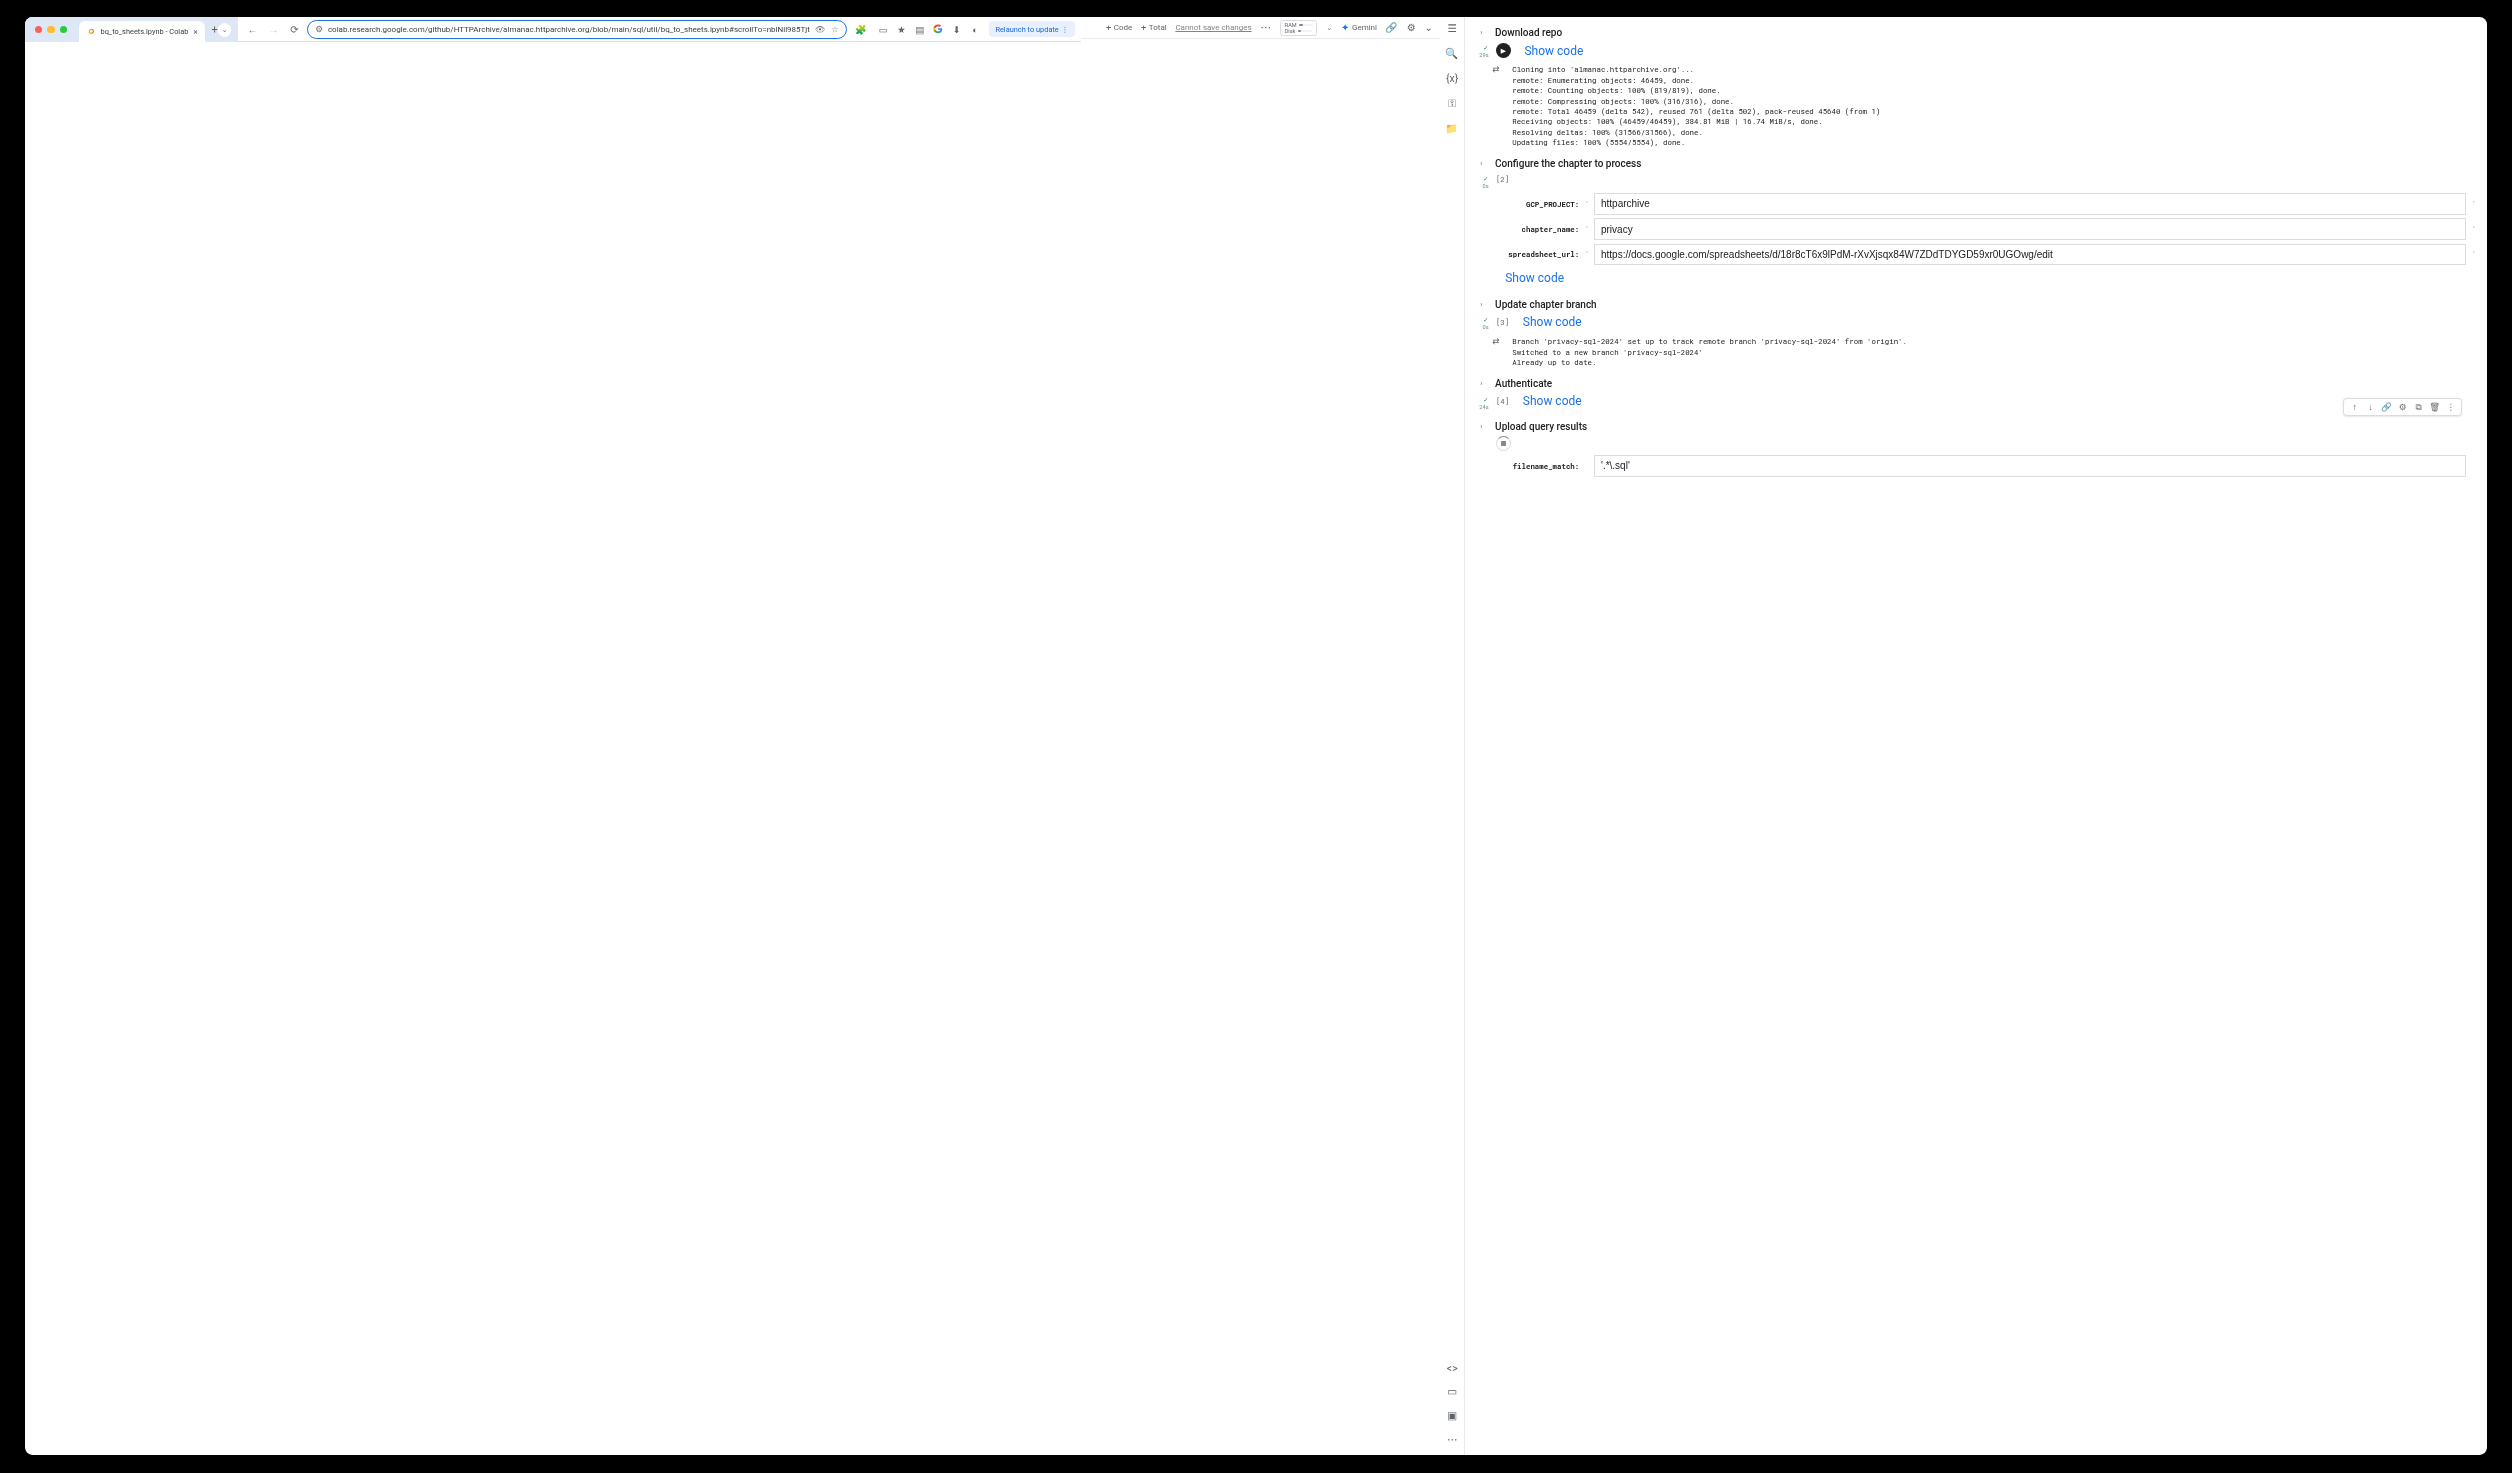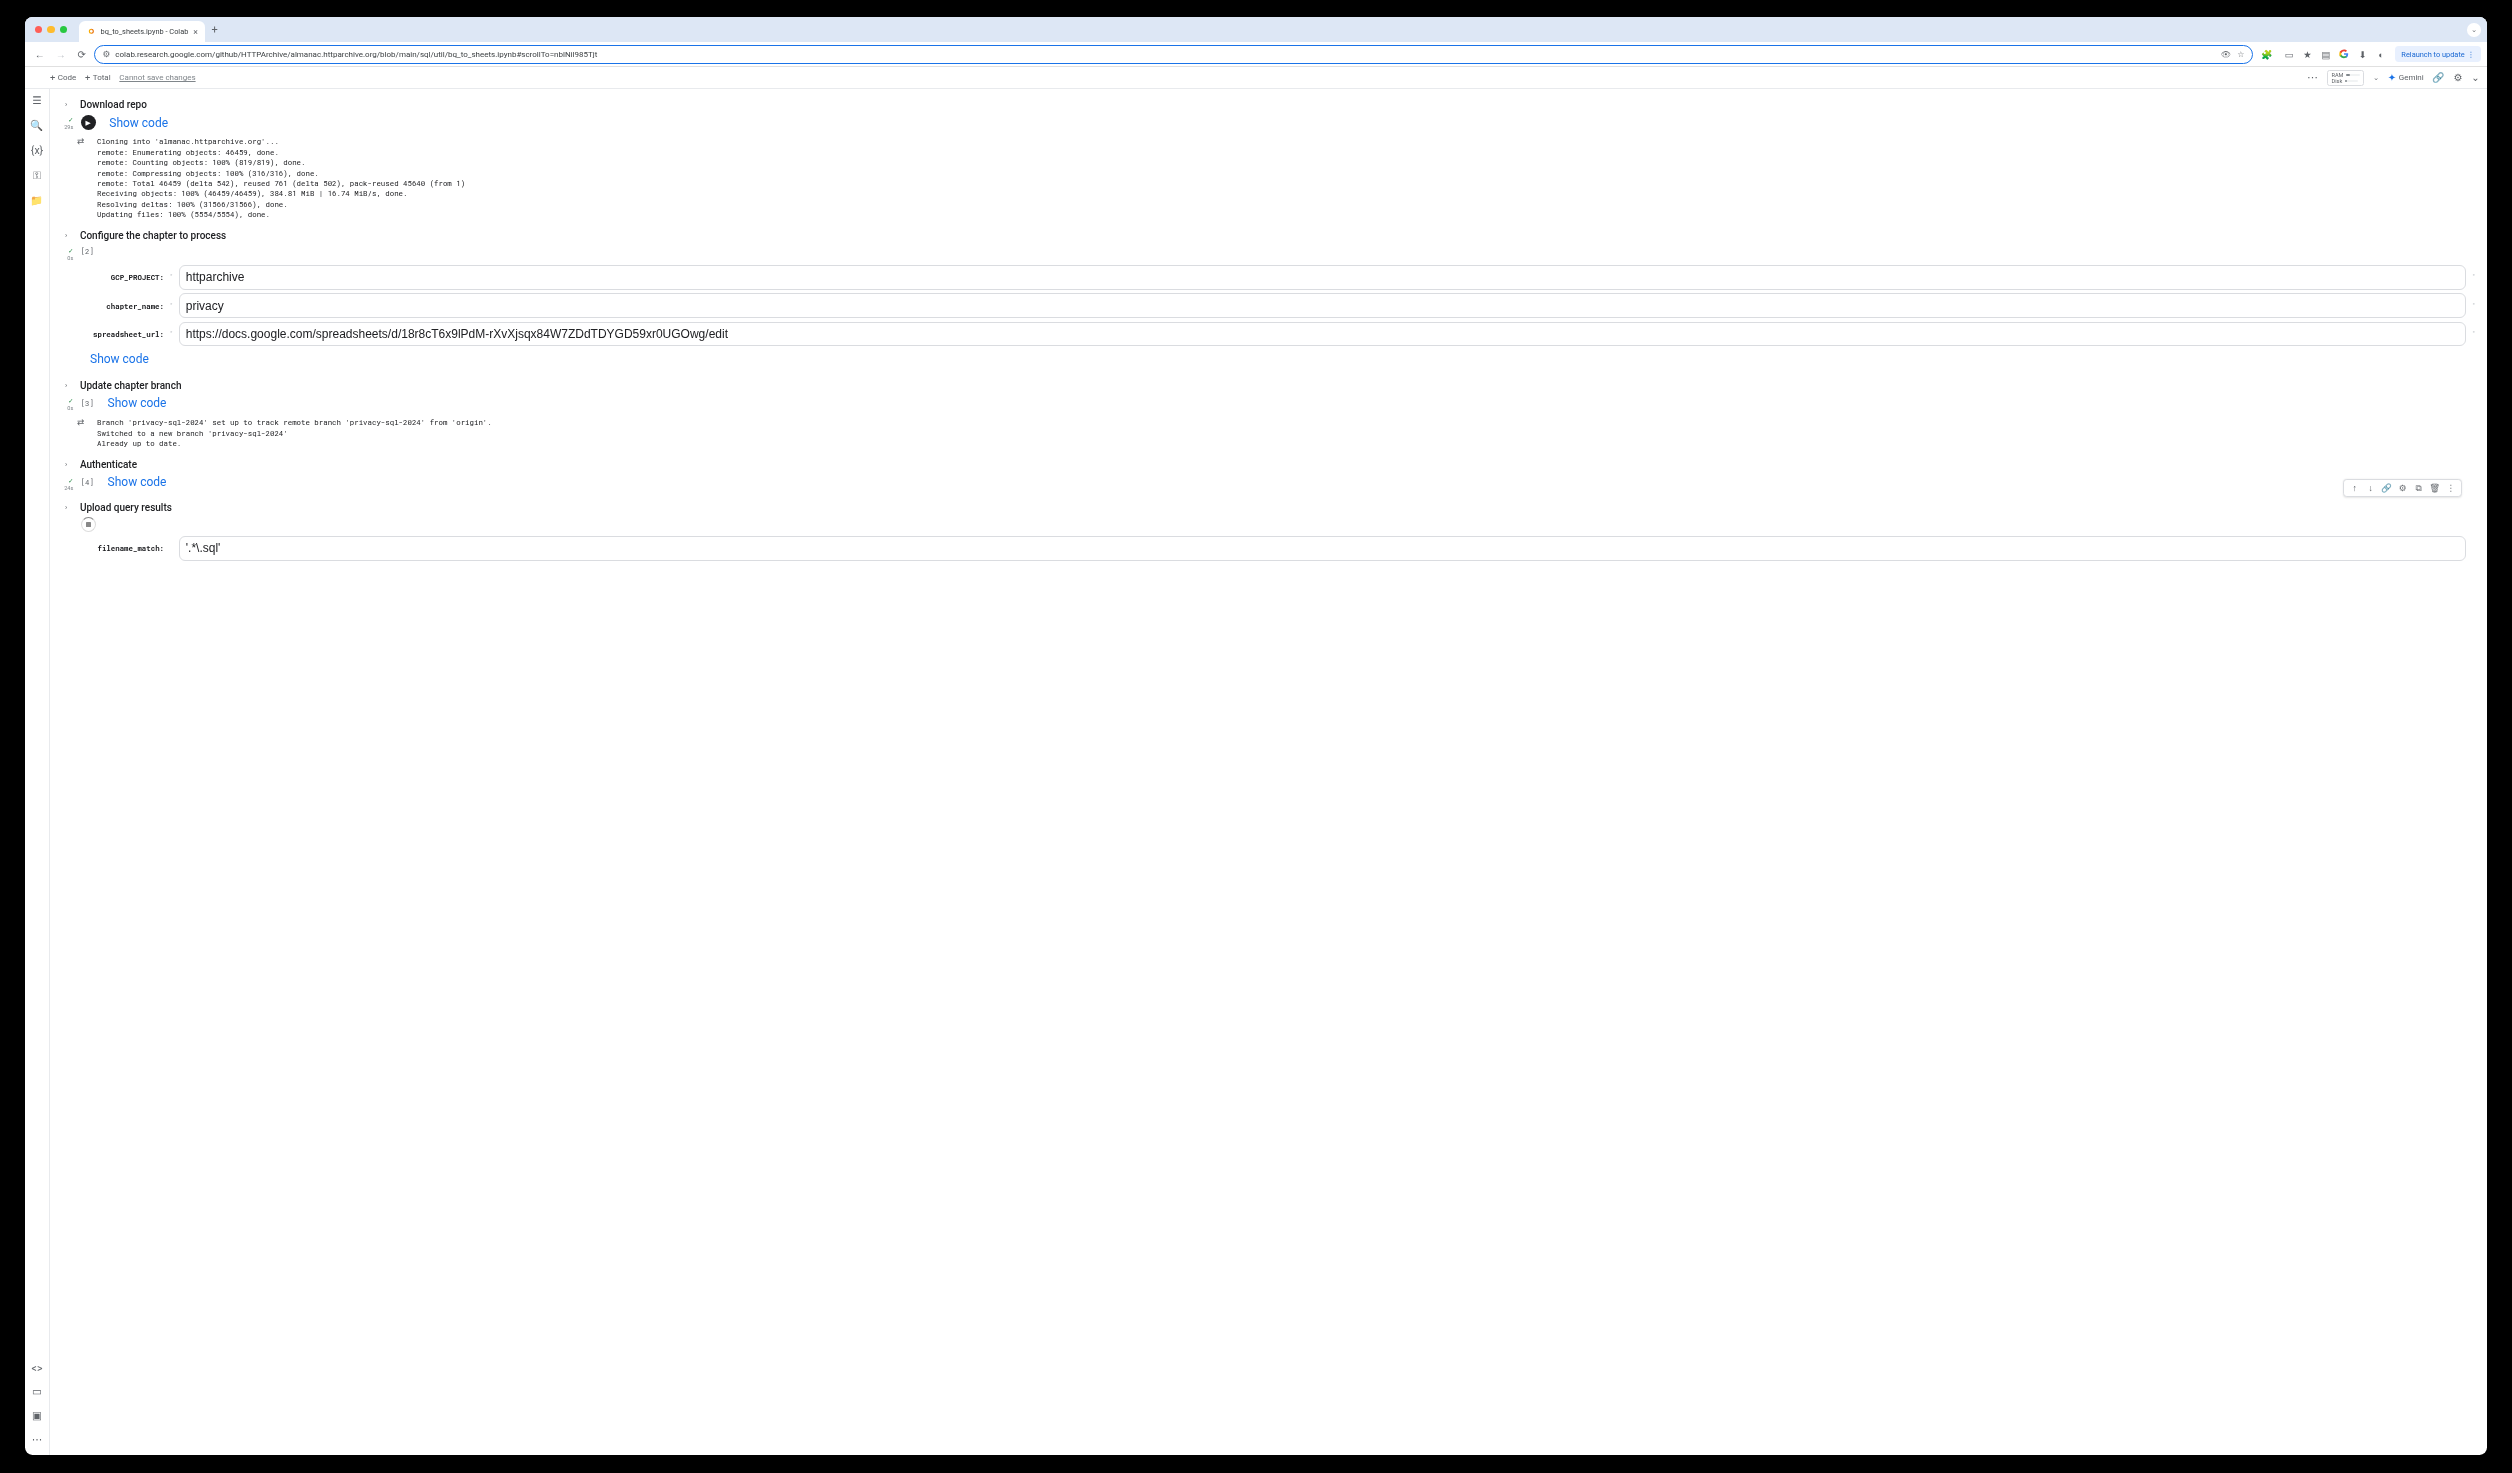--- a/index.html
+++ b/index.html
@@ -1,17 +1,17 @@
 <!DOCTYPE html>
 <html style="font-size:10px"><head>
 <meta charset="utf-8">
 <style>
 * { margin: 0; padding: 0; box-sizing: border-box; }
 body { background: #000; font-family: -apple-system, BlinkMacSystemFont, 'Segoe UI', Roboto, sans-serif; }
-.window { background: #fff; border-radius: 7.4px; margin: 17.3px 25px; overflow: hidden; height: calc(100vh - 35px); display: flex; flex-direction: column; box-shadow: 0 6.2px 25px rgba(0,0,0,0.3); }
+.window { background: #fff; border-radius: 7.4px; margin: 17.3px 25px; overflow: hidden; height: calc(100vh - 35px); display: flex; flex-direction: row; box-shadow: 0 6.2px 25px rgba(0,0,0,0.3); }
 .tab-strip { background: #dde7f5; height: 25px; display: flex; align-items: center; padding: 0 6.2px; position: relative; }
 .traffic { display: flex; gap: 5px; margin-right: 12.4px; margin-left: 3.7px; }
 .traffic-dot { width: 7.4px; height: 7.4px; border-radius: 50%; }
 .tr-red { background: #ff5f57; }
 .tr-yellow { background: #febc2e; }
 .tr-green { background: #28c840; }
 .tab { background: #fff; border-radius: 6.2px 6.2px 0 0; height: 21px; margin-top: 3.7px; padding: 0 7.4px; display: flex; align-items: center; gap: 5px; min-width: 111px; font-size: 7.4px; color: #3c4043; }
 .tab-icon { width: 8.7px; height: 8.7px; }
 .tab-close { color: #5f6368; font-size: 8.7px; margin-left: auto; cursor: pointer; }
 .new-tab { margin-left: 6.2px; color: #5f6368; font-size: 11px; cursor: pointer; }
@@ -58,21 +58,21 @@
 .play-btn { width: 15px; height: 15px; border-radius: 50%; background: #202124; color: #fff; display: flex; align-items: center; justify-content: center; cursor: pointer; font-size: 6.8px; }
 .spinner-btn { width: 15px; height: 15px; border-radius: 50%; border: 1.2px solid #ddd; border-top-color: #888; display: flex; align-items: center; justify-content: center; cursor: pointer; }
 .spinner-inner { width: 5px; height: 5px; background: #888; border-radius: 0.6px;}
 .show-code { color: #1a73e8; font-size: 12px; cursor: pointer; margin-left: 6.2px; }
 .output-block { display: flex; margin-top: 6.2px; margin-left: 22px; }
 .out-icon { width: 15px; color: #5f6368; font-size: 8.7px; margin-right: 5px; }
 .output-text { font-family: 'Roboto Mono', monospace; font-size: 7.4px; color: #202124; white-space: pre; line-height: 1.4; }
 .form-row { display: flex; align-items: center; gap: 6.2px; margin: 3.7px 0 3.7px 35px; position: relative; }
 .form-label { font-family: 'Roboto Mono', monospace; font-size: 7.4px; font-weight: 700; color: #202124; min-width: 74px; text-align: right; }
 .form-quote { color: #bdc1c6; font-size: 6.8px; }
-.form-input { flex: 1; border: 0.6px solid #dadce0; border-radius: 6px; padding: 4.3px 6.2px; font-size: 12px; color: #202124; outline: none; }
+.form-input { flex: 1; border: 0.6px solid #dadce0; border-radius: 0; padding: 4.3px 6.2px; font-size: 10px; color: #202124; outline: none; }
 .cell-toolbar { position: absolute; right: 12.4px; top: -18.5px; background: #fff; border: 0.6px solid #dadce0; border-radius: 3.7px; display: flex; gap: 5px; padding: 2.5px 5px; color: #5f6368; font-size: 8.7px; box-shadow: 0 0.6px 1.9px rgba(0,0,0,0.1); }
 .ct-action { cursor: pointer; width: 11px; text-align: center; }
 .section-wrap { position: relative; }
 .show-code-row { display: flex; align-items: center; margin-left: 35px; padding: 2.5px 0; }
 </style>
 </head>
 <body>
 
 <div class="window">
 

